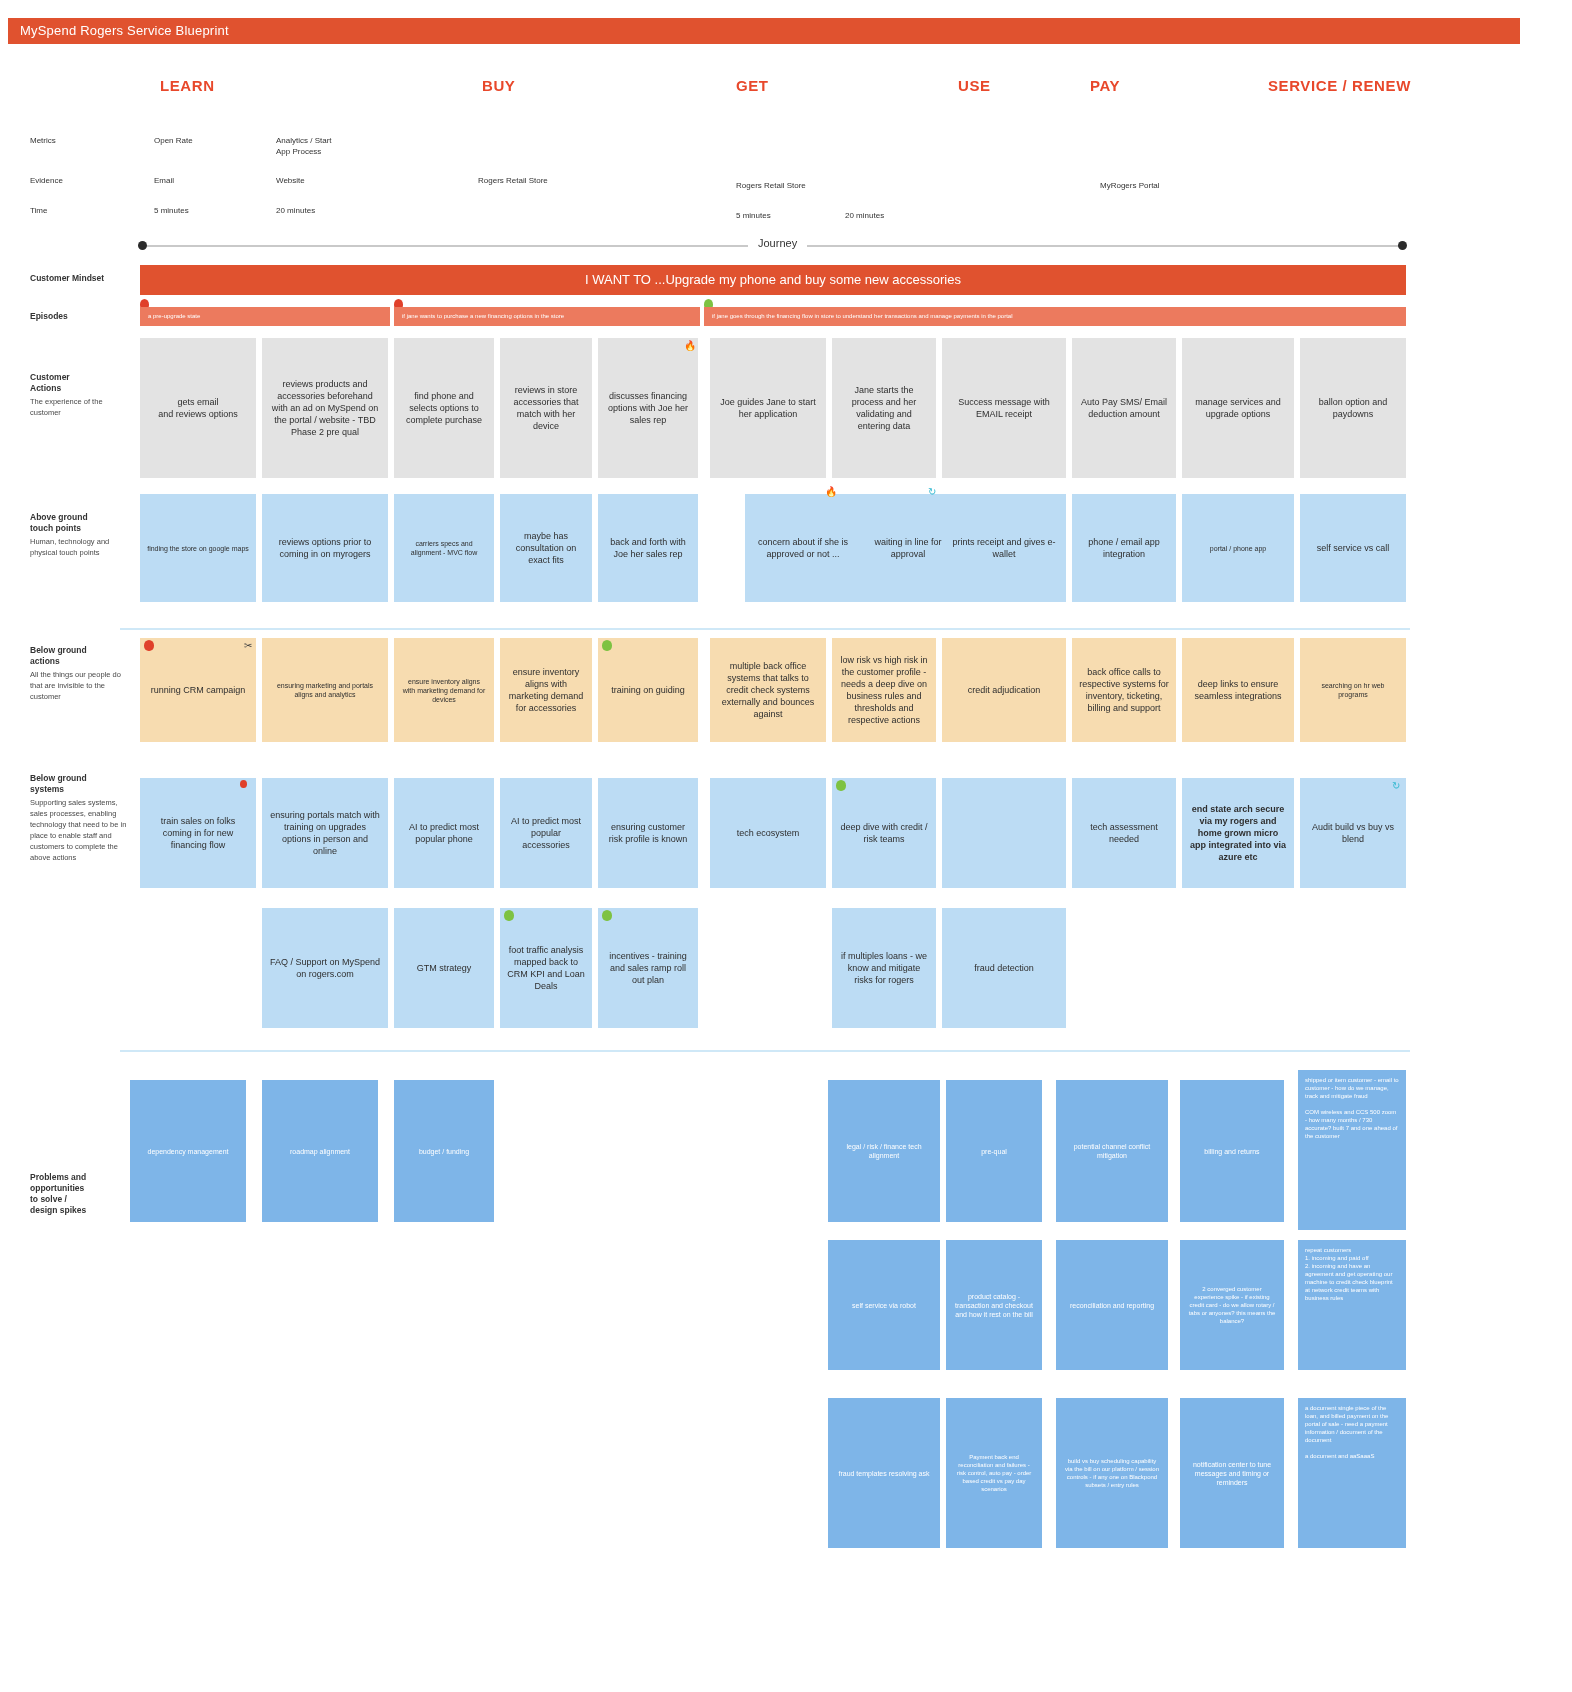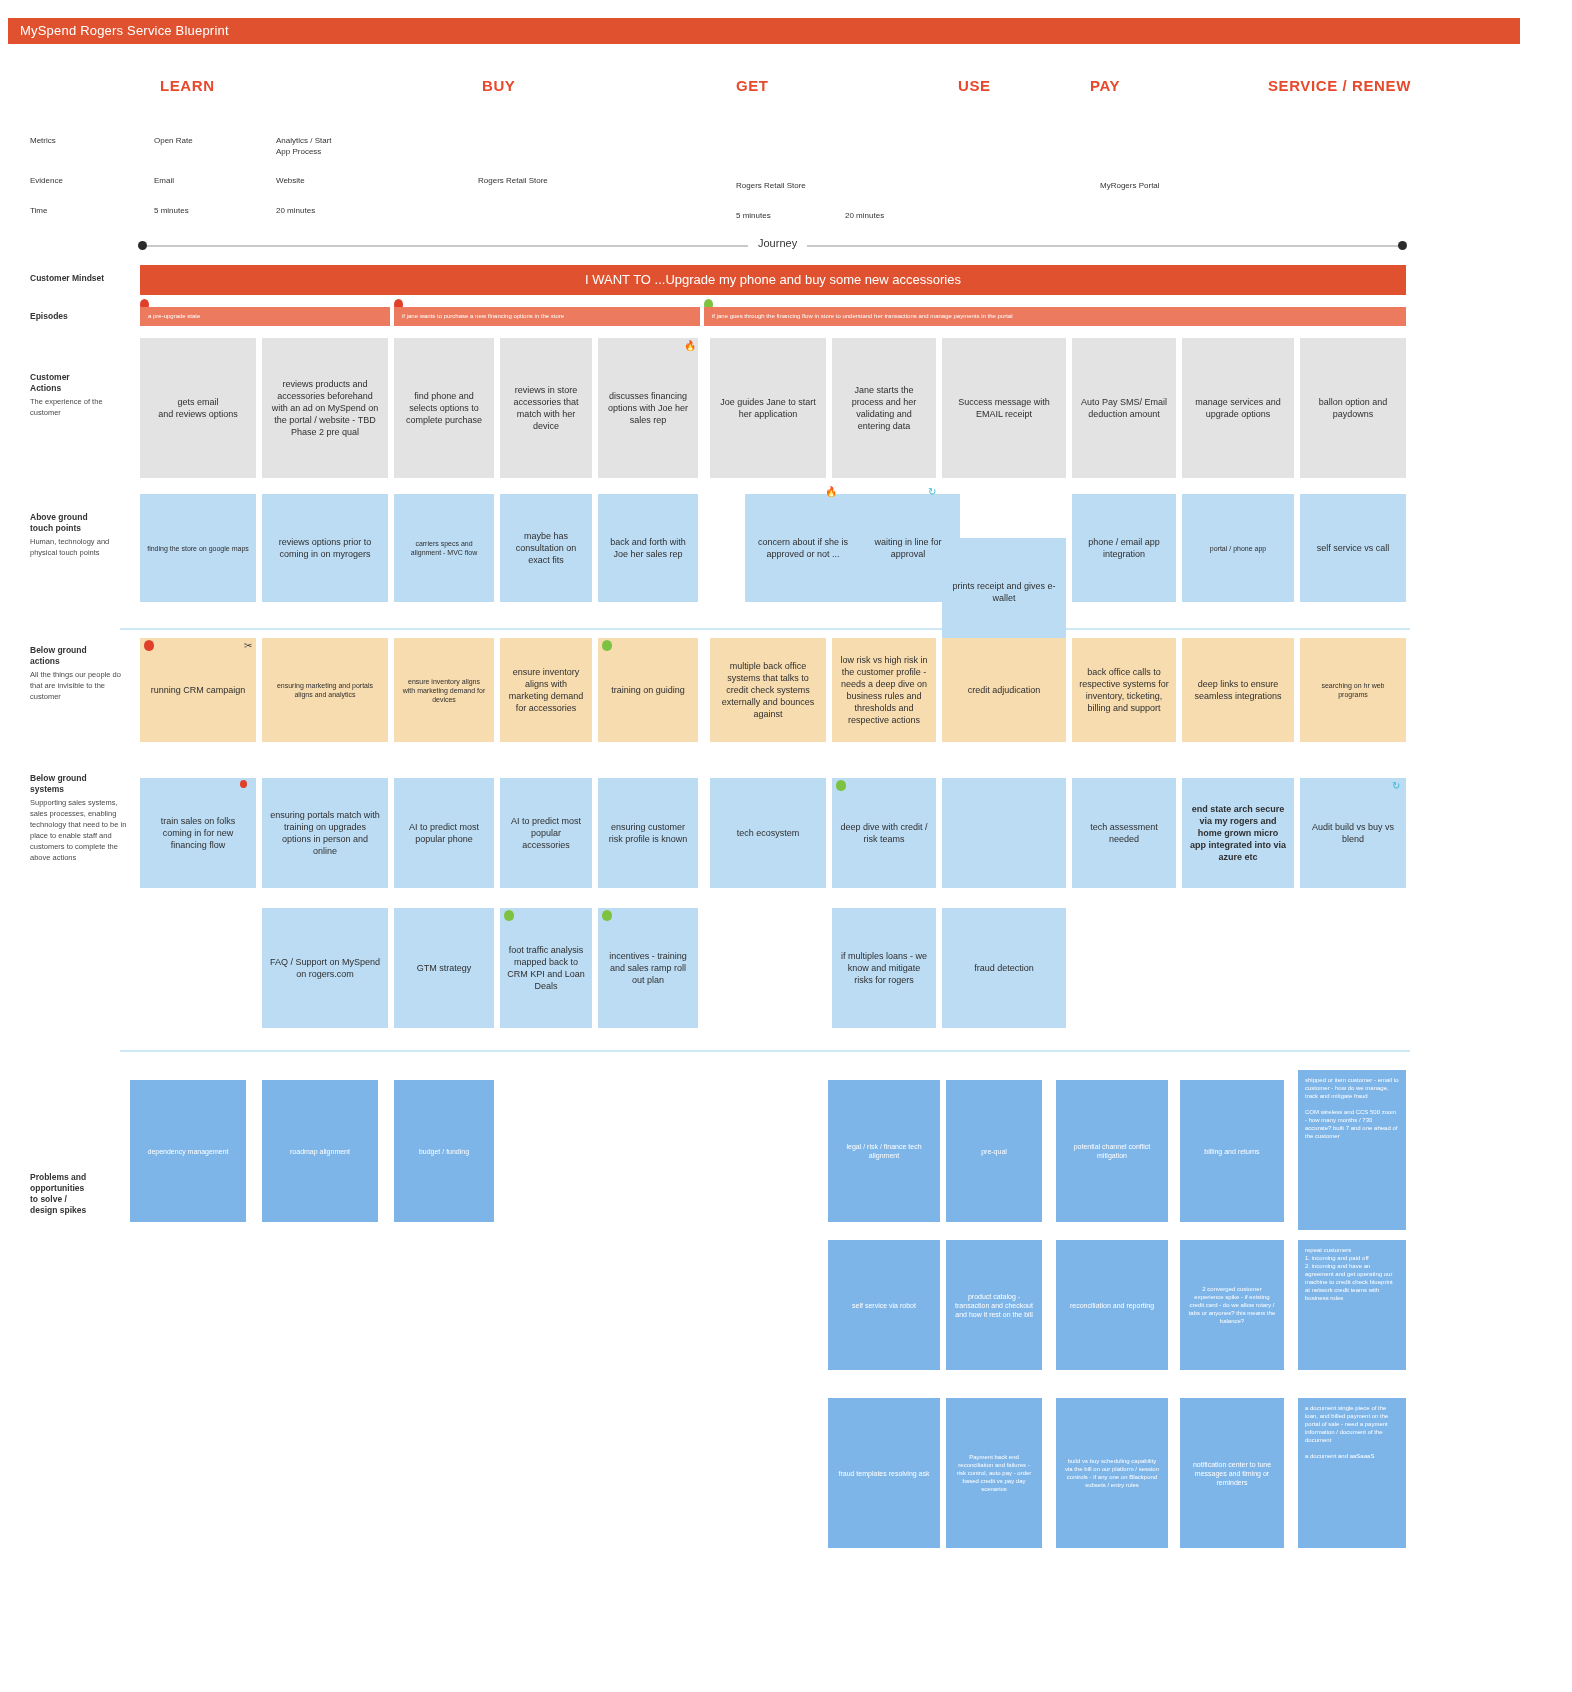--- a/index.html
+++ b/index.html
@@ -299,21 +299,21 @@
     </div>
     <div class="card blue" style="left: 598px; top: 494px; width: 100px; height: 108px;">
       <span style="white-space: pre-line;">back and forth with Joe her sales rep</span>
     </div>
     <div class="card blue" style="left: 710px; top: 494px; width: 116px; height: 108px; margin-left: 35px;">
       <span style="white-space: pre-line;">concern about if she is approved or not ...</span>
     </div>
     <div class="card blue" style="left: 856px; top: 494px; width: 104px; height: 108px;">
       <span style="white-space: pre-line;">waiting in line for approval</span>
     </div>
-    <div class="card blue" style="left: 942px; top: 494px; width: 124px; height: 108px; margin-top: 44px;">
+    <div class="card blue" style="left: 942px; top: 494px; width: 124px; height: 108px;">
       <span style="white-space: pre-line;">prints receipt and gives e-wallet</span>
     </div>
     <div class="card blue" style="left: 1072px; top: 494px; width: 104px; height: 108px;">
       <span style="white-space: pre-line;">phone / email app integration</span>
     </div>
     <div class="card blue tiny" style="left: 1182px; top: 494px; width: 112px; height: 108px;">
       <span style="white-space: pre-line;">portal / phone app</span>
     </div>
     <div class="card blue" style="left: 1300px; top: 494px; width: 106px; height: 108px;">
       <span style="white-space: pre-line;">self service vs call</span>

